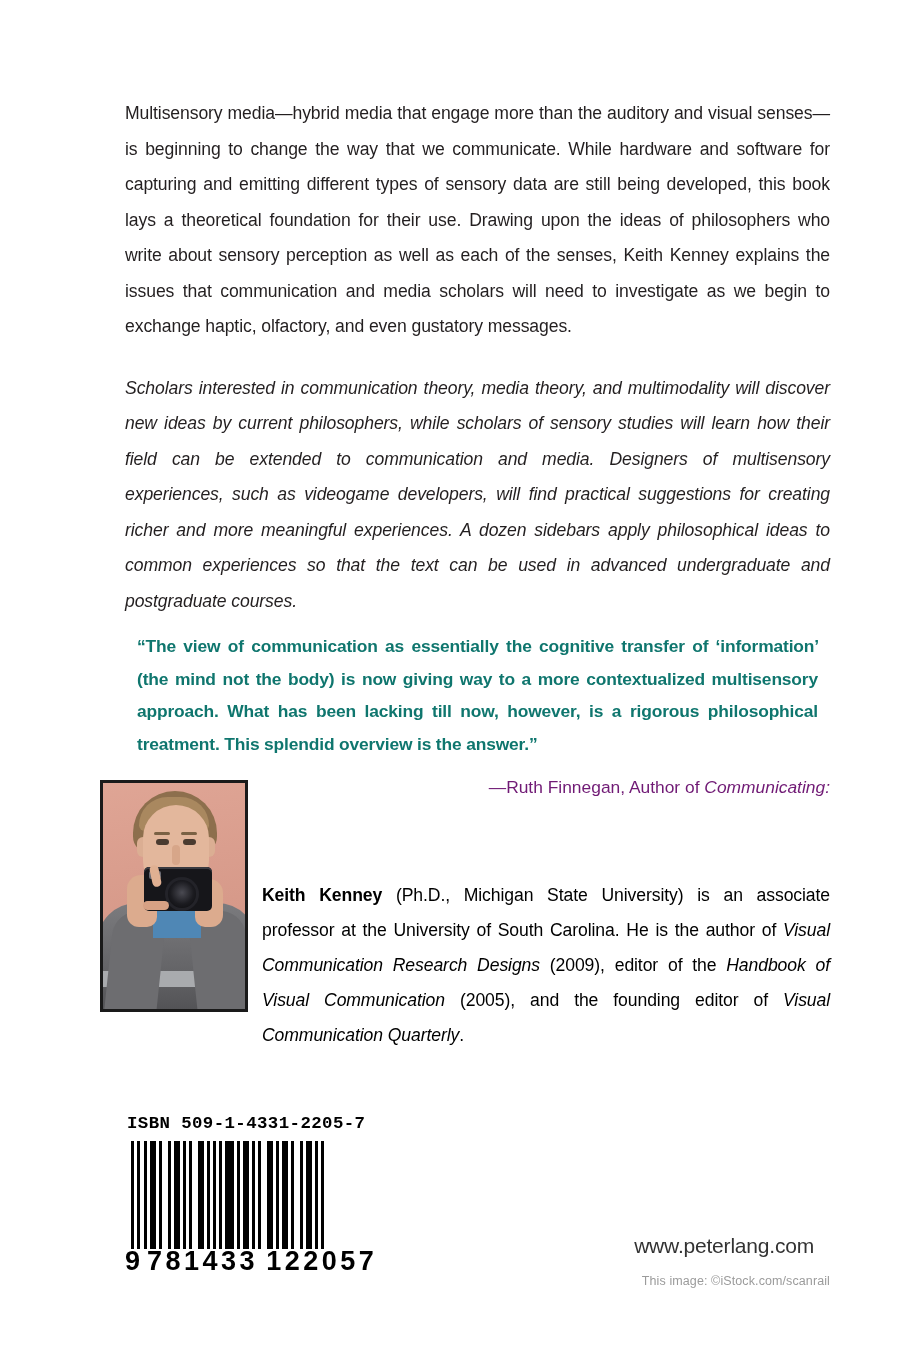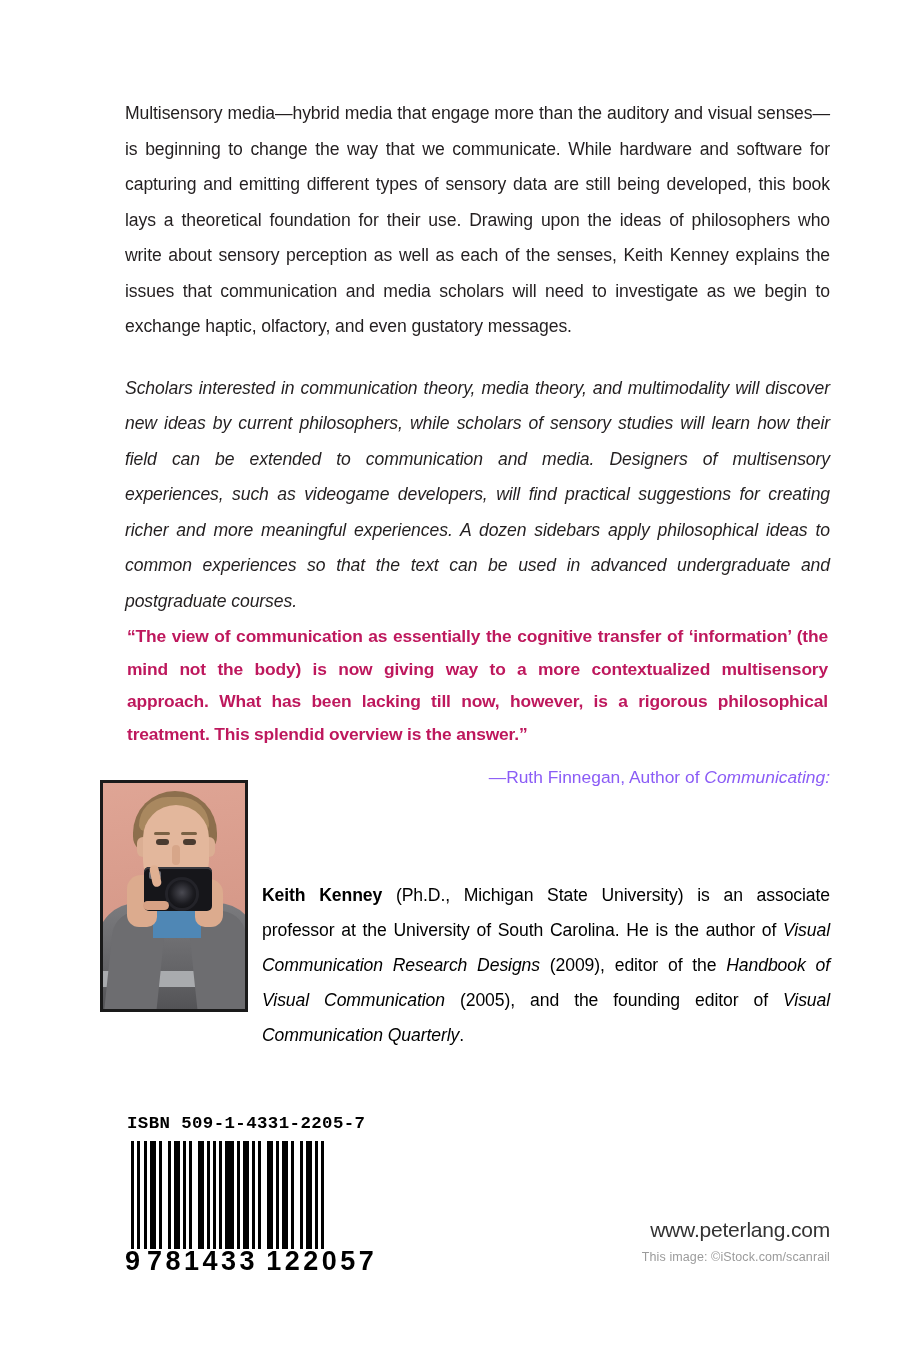--- a/index.html
+++ b/index.html
@@ -43,35 +43,35 @@
   p.body-para:last-of-type { margin-bottom: 0; font-style: italic; }
 
   .blurb-block {
     position: absolute;
     left: 113px;
     top: 618px;
     width: 705px;
   }
 
   .quote {
-    margin: 2px;
+    margin: 12px;
     font-size: 17.4px;
     line-height: 32.5px;
     font-weight: bold;
     text-align: justify;
-    color: #be185d;
+    color: #0f766e;
     letter-spacing: -0.15px;
   }
 
   .attribution {
     margin: 12px 0 0 0;
     font-size: 17.4px;
     line-height: 30px;
     text-align: right;
-    color: #8b5cf6;
+    color: #701a75;
   }
   .attribution .it { font-style: italic; }
 
   .bio-block {
     position: absolute;
     left: 88px;
     top: 780px;
     width: 730px;
   }
 
@@ -227,21 +227,21 @@
   .publisher {
     position: absolute;
     right: 89px;
     top: 1218px;
     text-align: right;
   }
   .pub-url {
     font-size: 21px;
     color: #333333;
     letter-spacing: -0.2px;
-    margin: 0;
+    margin: 16px;
   }
   .credit {
     font-size: 12.5px;
     color: #9b9b9b;
     margin: 8px 0 0 0;
     letter-spacing: 0.1px;
   }
 </style>
 </head>
 <body>

